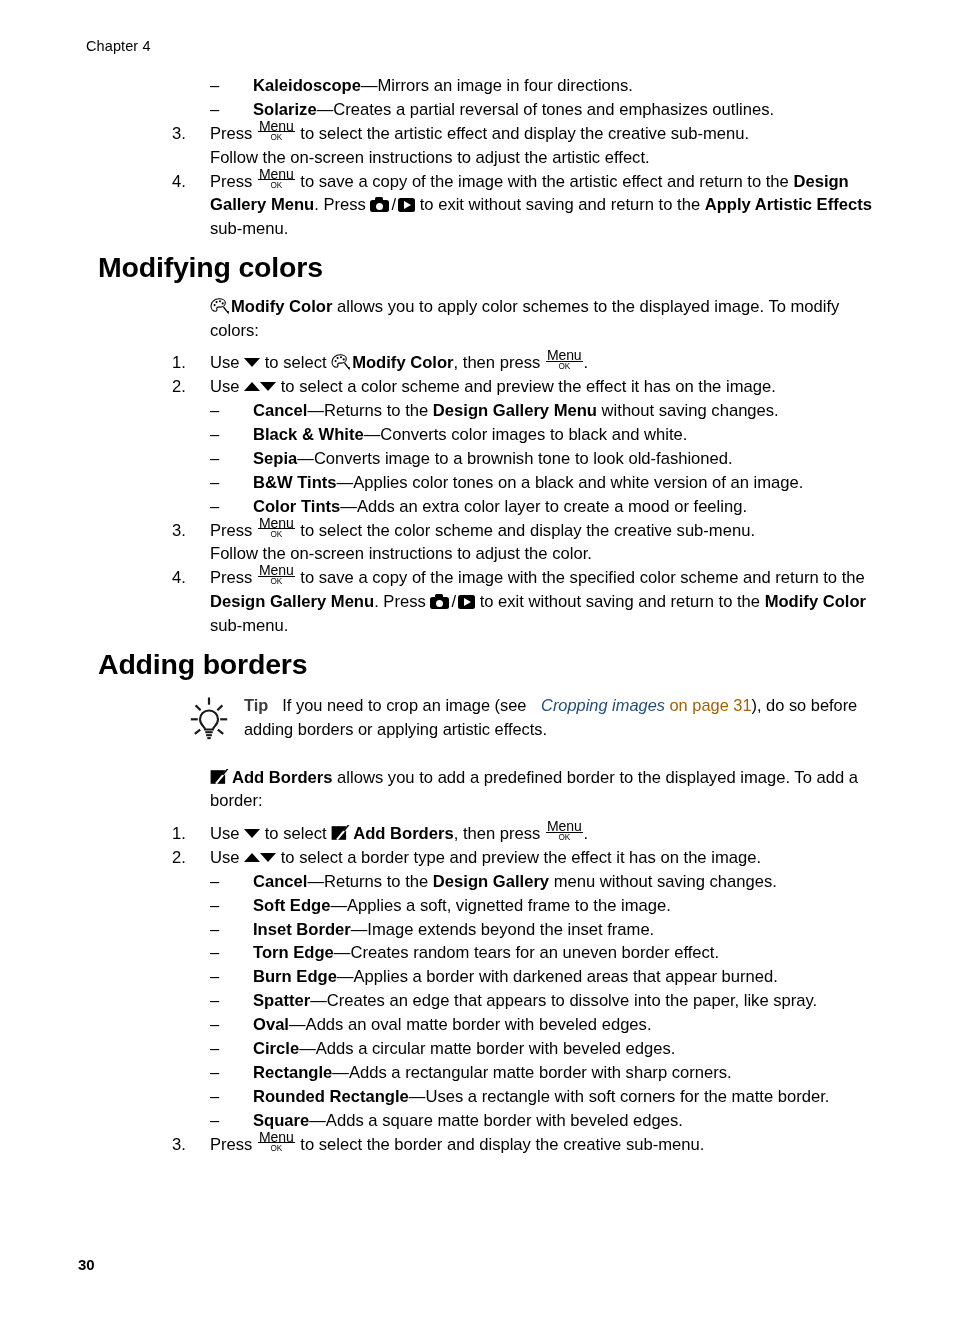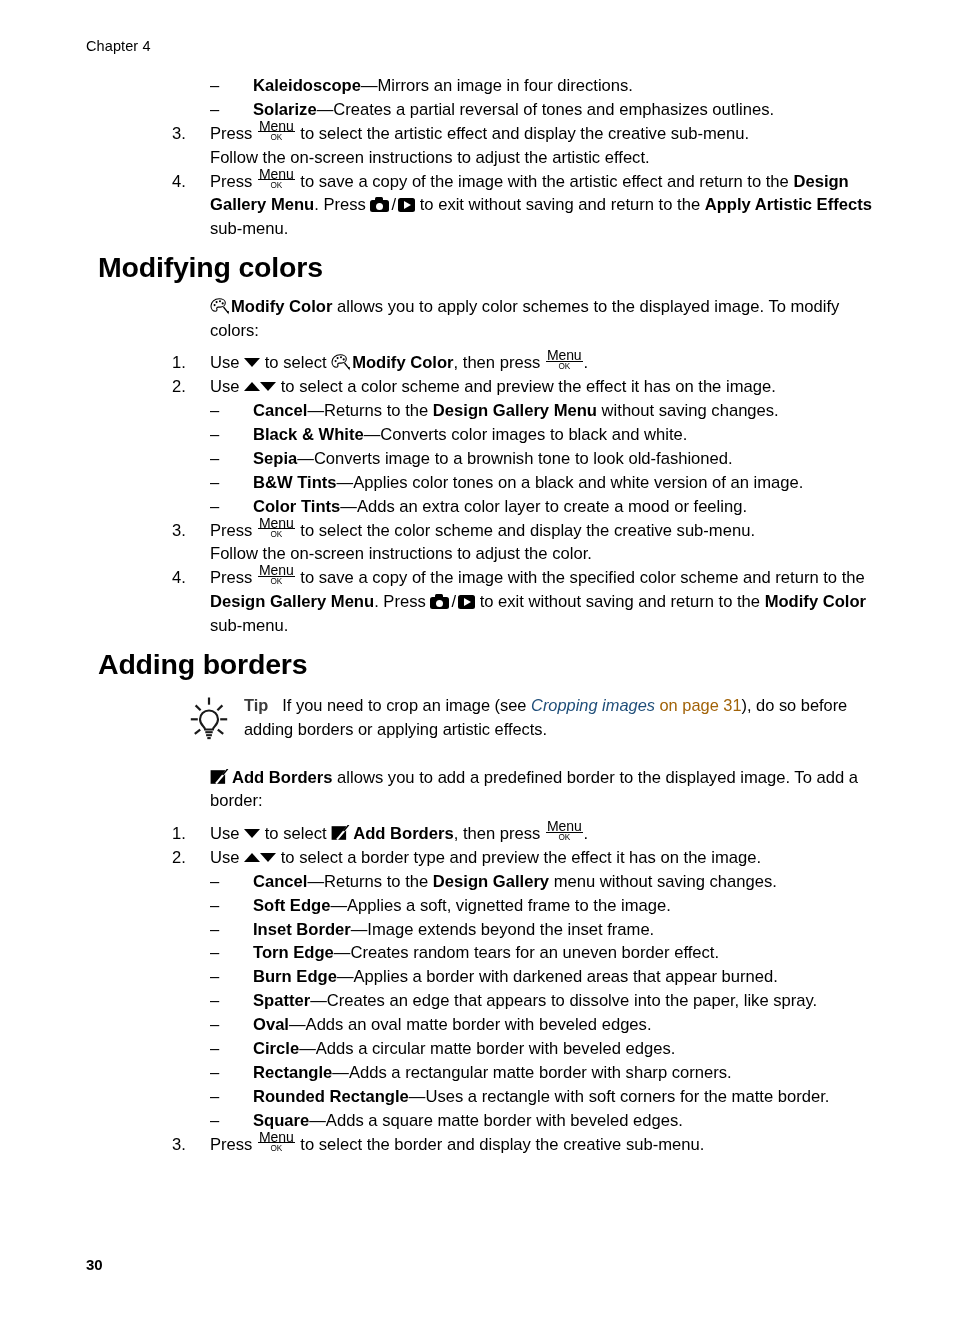--- a/index.html
+++ b/index.html
@@ -29,21 +29,21 @@
     left: 86px;
     top: 38px;
     font-size: 14.5px;
     letter-spacing: 0.1px;
     color: #000;
   }
 
   
   .page-number {
     position: absolute;
-    left: 86px;
+    left: 78px;
     top: 1256px;
     font-size: 15px;
     font-weight: bold;
   }
 
   
   .content {
     position: absolute;
     left: 86px;
     top: 74px;
@@ -245,20 +245,21 @@
     padding-top: 2px;
   }
   .tip-label {
     font-weight: bold;
     color: #3b3b3b;
     margin-right: 14px;
   }
   .xref-italic {
     color: #1F4E79;
     font-style: italic;
+    margin-left: 10px;
   }
   .xref-plain {
     color: #a16207;
   }
   .gap-md  { height: 9px; }
   .gap-lg  { height: 16px; }
 </style>
 </head>
 <body>
 

